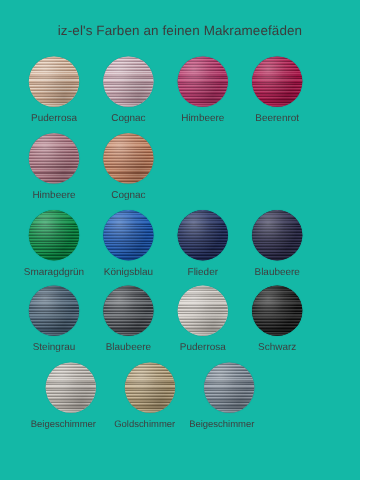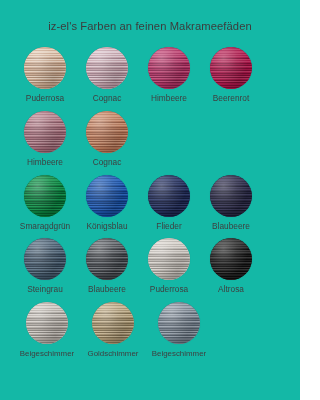--- a/index.html
+++ b/index.html
@@ -66,21 +66,21 @@
       radial-gradient(ellipse at 70% 82%, rgba(0,0,0,0.20) 0%, rgba(0,0,0,0.05) 45%, rgba(0,0,0,0) 72%);
   }
   .swatch-label {
     margin-top: 5px;
     font-size: 8.3px;
     color: #3f3f3f;
     text-align: center;
     line-height: 1.15;
     white-space: nowrap;
   }
-  .row-5 .swatch-cell { width: 66px; }
+  .row-5 .swatch-cell { width: 66px; align-items: flex-end; }
   .row-5 .swatch-label { font-size: 7.9px; }
 </style>
 </head>
 <body>
 
 <div class="sheet">
 
   <div class="chart-title">iz-el's Farben an feinen Makrameefäden</div>
 
   <div class="rows">
@@ -184,21 +184,21 @@
           <div class="threads" style="background: linear-gradient(rgb(222, 217, 211) 0%, rgb(222, 217, 211) 1.1%, rgb(189, 184, 178) 1.1%, rgb(189, 184, 178) 3.6%, rgb(151, 146, 140) 3.6%, rgb(151, 146, 140) 5.8%, rgb(222, 217, 211) 5.8%, rgb(222, 217, 211) 7.7%, rgb(189, 184, 178) 7.7%, rgb(189, 184, 178) 9.3%, rgb(151, 146, 140) 9.3%, rgb(151, 146, 140) 10.6%, rgb(222, 217, 211) 10.6%, rgb(222, 217, 211) 13.3%, rgb(189, 184, 178) 13.3%, rgb(189, 184, 178) 15.7%, rgb(151, 146, 140) 15.7%, rgb(151, 146, 140) 17.8%, rgb(222, 217, 211) 17.8%, rgb(222, 217, 211) 19.6%, rgb(189, 184, 178) 19.6%, rgb(189, 184, 178) 21.1%, rgb(151, 146, 140) 21.1%, rgb(151, 146, 140) 22.3%, rgb(222, 217, 211) 22.3%, rgb(222, 217, 211) 24.9%, rgb(189, 184, 178) 24.9%, rgb(189, 184, 178) 27.2%, rgb(151, 146, 140) 27.2%, rgb(151, 146, 140) 29.2%, rgb(222, 217, 211) 29.2%, rgb(222, 217, 211) 30.9%, rgb(189, 184, 178) 30.9%, rgb(189, 184, 178) 32.3%, rgb(151, 146, 140) 32.3%, rgb(151, 146, 140) 33.4%, rgb(222, 217, 211) 33.4%, rgb(222, 217, 211) 35.9%, rgb(189, 184, 178) 35.9%, rgb(189, 184, 178) 38.1%, rgb(151, 146, 140) 38.1%, rgb(151, 146, 140) 40%, rgb(222, 217, 211) 40%, rgb(222, 217, 211) 41.6%, rgb(189, 184, 178) 41.6%, rgb(189, 184, 178) 42.9%, rgb(151, 146, 140) 42.9%, rgb(151, 146, 140) 45.6%, rgb(222, 217, 211) 45.6%, rgb(222, 217, 211) 48%, rgb(189, 184, 178) 48%, rgb(189, 184, 178) 50.1%, rgb(151, 146, 140) 50.1%, rgb(151, 146, 140) 51.9%, rgb(222, 217, 211) 51.9%, rgb(222, 217, 211) 53.4%, rgb(189, 184, 178) 53.4%, rgb(189, 184, 178) 54.6%, rgb(151, 146, 140) 54.6%, rgb(151, 146, 140) 57.2%, rgb(222, 217, 211) 57.2%, rgb(222, 217, 211) 59.5%, rgb(189, 184, 178) 59.5%, rgb(189, 184, 178) 61.5%, rgb(151, 146, 140) 61.5%, rgb(151, 146, 140) 63.2%, rgb(222, 217, 211) 63.2%, rgb(222, 217, 211) 64.6%, rgb(189, 184, 178) 64.6%, rgb(189, 184, 178) 65.7%, rgb(151, 146, 140) 65.7%, rgb(151, 146, 140) 68.2%, rgb(222, 217, 211) 68.2%, rgb(222, 217, 211) 70.4%, rgb(189, 184, 178) 70.4%, rgb(189, 184, 178) 72.3%, rgb(151, 146, 140) 72.3%, rgb(151, 146, 140) 73.9%, rgb(222, 217, 211) 73.9%, rgb(222, 217, 211) 75.2%, rgb(189, 184, 178) 75.2%, rgb(189, 184, 178) 77.9%, rgb(151, 146, 140) 77.9%, rgb(151, 146, 140) 80.3%, rgb(222, 217, 211) 80.3%, rgb(222, 217, 211) 82.4%, rgb(189, 184, 178) 82.4%, rgb(189, 184, 178) 84.2%, rgb(151, 146, 140) 84.2%, rgb(151, 146, 140) 85.7%, rgb(222, 217, 211) 85.7%, rgb(222, 217, 211) 86.9%, rgb(189, 184, 178) 86.9%, rgb(189, 184, 178) 89.5%, rgb(151, 146, 140) 89.5%, rgb(151, 146, 140) 91.8%, rgb(222, 217, 211) 91.8%, rgb(222, 217, 211) 93.8%, rgb(189, 184, 178) 93.8%, rgb(189, 184, 178) 95.5%, rgb(151, 146, 140) 95.5%, rgb(151, 146, 140) 96.9%, rgb(222, 217, 211) 96.9%, rgb(222, 217, 211) 98%, rgb(189, 184, 178) 98%, rgb(189, 184, 178) 100%);"></div>
           <div class="sheen"></div>
         </div>
         <div class="swatch-label">Puderrosa</div>
       </div>
       <div class="swatch-cell">
         <div class="swatch-disc" style="background: rgb(35, 35, 35);">
           <div class="threads" style="background: linear-gradient(rgb(60, 60, 60) 0%, rgb(60, 60, 60) 1.1%, rgb(35, 35, 35) 1.1%, rgb(35, 35, 35) 3.6%, rgb(13, 13, 13) 3.6%, rgb(13, 13, 13) 5.8%, rgb(60, 60, 60) 5.8%, rgb(60, 60, 60) 7.7%, rgb(35, 35, 35) 7.7%, rgb(35, 35, 35) 9.3%, rgb(13, 13, 13) 9.3%, rgb(13, 13, 13) 10.6%, rgb(60, 60, 60) 10.6%, rgb(60, 60, 60) 13.3%, rgb(35, 35, 35) 13.3%, rgb(35, 35, 35) 15.7%, rgb(13, 13, 13) 15.7%, rgb(13, 13, 13) 17.8%, rgb(60, 60, 60) 17.8%, rgb(60, 60, 60) 19.6%, rgb(35, 35, 35) 19.6%, rgb(35, 35, 35) 21.1%, rgb(13, 13, 13) 21.1%, rgb(13, 13, 13) 22.3%, rgb(60, 60, 60) 22.3%, rgb(60, 60, 60) 24.9%, rgb(35, 35, 35) 24.9%, rgb(35, 35, 35) 27.2%, rgb(13, 13, 13) 27.2%, rgb(13, 13, 13) 29.2%, rgb(60, 60, 60) 29.2%, rgb(60, 60, 60) 30.9%, rgb(35, 35, 35) 30.9%, rgb(35, 35, 35) 32.3%, rgb(13, 13, 13) 32.3%, rgb(13, 13, 13) 33.4%, rgb(60, 60, 60) 33.4%, rgb(60, 60, 60) 35.9%, rgb(35, 35, 35) 35.9%, rgb(35, 35, 35) 38.1%, rgb(13, 13, 13) 38.1%, rgb(13, 13, 13) 40%, rgb(60, 60, 60) 40%, rgb(60, 60, 60) 41.6%, rgb(35, 35, 35) 41.6%, rgb(35, 35, 35) 42.9%, rgb(13, 13, 13) 42.9%, rgb(13, 13, 13) 45.6%, rgb(60, 60, 60) 45.6%, rgb(60, 60, 60) 48%, rgb(35, 35, 35) 48%, rgb(35, 35, 35) 50.1%, rgb(13, 13, 13) 50.1%, rgb(13, 13, 13) 51.9%, rgb(60, 60, 60) 51.9%, rgb(60, 60, 60) 53.4%, rgb(35, 35, 35) 53.4%, rgb(35, 35, 35) 54.6%, rgb(13, 13, 13) 54.6%, rgb(13, 13, 13) 57.2%, rgb(60, 60, 60) 57.2%, rgb(60, 60, 60) 59.5%, rgb(35, 35, 35) 59.5%, rgb(35, 35, 35) 61.5%, rgb(13, 13, 13) 61.5%, rgb(13, 13, 13) 63.2%, rgb(60, 60, 60) 63.2%, rgb(60, 60, 60) 64.6%, rgb(35, 35, 35) 64.6%, rgb(35, 35, 35) 65.7%, rgb(13, 13, 13) 65.7%, rgb(13, 13, 13) 68.2%, rgb(60, 60, 60) 68.2%, rgb(60, 60, 60) 70.4%, rgb(35, 35, 35) 70.4%, rgb(35, 35, 35) 72.3%, rgb(13, 13, 13) 72.3%, rgb(13, 13, 13) 73.9%, rgb(60, 60, 60) 73.9%, rgb(60, 60, 60) 75.2%, rgb(35, 35, 35) 75.2%, rgb(35, 35, 35) 77.9%, rgb(13, 13, 13) 77.9%, rgb(13, 13, 13) 80.3%, rgb(60, 60, 60) 80.3%, rgb(60, 60, 60) 82.4%, rgb(35, 35, 35) 82.4%, rgb(35, 35, 35) 84.2%, rgb(13, 13, 13) 84.2%, rgb(13, 13, 13) 85.7%, rgb(60, 60, 60) 85.7%, rgb(60, 60, 60) 86.9%, rgb(35, 35, 35) 86.9%, rgb(35, 35, 35) 89.5%, rgb(13, 13, 13) 89.5%, rgb(13, 13, 13) 91.8%, rgb(60, 60, 60) 91.8%, rgb(60, 60, 60) 93.8%, rgb(35, 35, 35) 93.8%, rgb(35, 35, 35) 95.5%, rgb(13, 13, 13) 95.5%, rgb(13, 13, 13) 96.9%, rgb(60, 60, 60) 96.9%, rgb(60, 60, 60) 98%, rgb(35, 35, 35) 98%, rgb(35, 35, 35) 100%);"></div>
           <div class="sheen"></div>
         </div>
-        <div class="swatch-label">Altrosa</div>
+        <div class="swatch-label">Schwarz</div>
       </div>
     </div>
 
     <div class="swatch-row row-5">
       <div class="swatch-cell">
         <div class="swatch-disc" style="background: rgb(179, 173, 166);">
           <div class="threads" style="background: linear-gradient(rgb(216, 211, 205) 0%, rgb(216, 211, 205) 1.1%, rgb(179, 173, 166) 1.1%, rgb(179, 173, 166) 3.6%, rgb(139, 134, 128) 3.6%, rgb(139, 134, 128) 5.8%, rgb(216, 211, 205) 5.8%, rgb(216, 211, 205) 7.7%, rgb(179, 173, 166) 7.7%, rgb(179, 173, 166) 9.3%, rgb(139, 134, 128) 9.3%, rgb(139, 134, 128) 10.6%, rgb(216, 211, 205) 10.6%, rgb(216, 211, 205) 13.3%, rgb(179, 173, 166) 13.3%, rgb(179, 173, 166) 15.7%, rgb(139, 134, 128) 15.7%, rgb(139, 134, 128) 17.8%, rgb(216, 211, 205) 17.8%, rgb(216, 211, 205) 19.6%, rgb(179, 173, 166) 19.6%, rgb(179, 173, 166) 21.1%, rgb(139, 134, 128) 21.1%, rgb(139, 134, 128) 22.3%, rgb(216, 211, 205) 22.3%, rgb(216, 211, 205) 24.9%, rgb(179, 173, 166) 24.9%, rgb(179, 173, 166) 27.2%, rgb(139, 134, 128) 27.2%, rgb(139, 134, 128) 29.2%, rgb(216, 211, 205) 29.2%, rgb(216, 211, 205) 30.9%, rgb(179, 173, 166) 30.9%, rgb(179, 173, 166) 32.3%, rgb(139, 134, 128) 32.3%, rgb(139, 134, 128) 33.4%, rgb(216, 211, 205) 33.4%, rgb(216, 211, 205) 35.9%, rgb(179, 173, 166) 35.9%, rgb(179, 173, 166) 38.1%, rgb(139, 134, 128) 38.1%, rgb(139, 134, 128) 40%, rgb(216, 211, 205) 40%, rgb(216, 211, 205) 41.6%, rgb(179, 173, 166) 41.6%, rgb(179, 173, 166) 42.9%, rgb(139, 134, 128) 42.9%, rgb(139, 134, 128) 45.6%, rgb(216, 211, 205) 45.6%, rgb(216, 211, 205) 48%, rgb(179, 173, 166) 48%, rgb(179, 173, 166) 50.1%, rgb(139, 134, 128) 50.1%, rgb(139, 134, 128) 51.9%, rgb(216, 211, 205) 51.9%, rgb(216, 211, 205) 53.4%, rgb(179, 173, 166) 53.4%, rgb(179, 173, 166) 54.6%, rgb(139, 134, 128) 54.6%, rgb(139, 134, 128) 57.2%, rgb(216, 211, 205) 57.2%, rgb(216, 211, 205) 59.5%, rgb(179, 173, 166) 59.5%, rgb(179, 173, 166) 61.5%, rgb(139, 134, 128) 61.5%, rgb(139, 134, 128) 63.2%, rgb(216, 211, 205) 63.2%, rgb(216, 211, 205) 64.6%, rgb(179, 173, 166) 64.6%, rgb(179, 173, 166) 65.7%, rgb(139, 134, 128) 65.7%, rgb(139, 134, 128) 68.2%, rgb(216, 211, 205) 68.2%, rgb(216, 211, 205) 70.4%, rgb(179, 173, 166) 70.4%, rgb(179, 173, 166) 72.3%, rgb(139, 134, 128) 72.3%, rgb(139, 134, 128) 73.9%, rgb(216, 211, 205) 73.9%, rgb(216, 211, 205) 75.2%, rgb(179, 173, 166) 75.2%, rgb(179, 173, 166) 77.9%, rgb(139, 134, 128) 77.9%, rgb(139, 134, 128) 80.3%, rgb(216, 211, 205) 80.3%, rgb(216, 211, 205) 82.4%, rgb(179, 173, 166) 82.4%, rgb(179, 173, 166) 84.2%, rgb(139, 134, 128) 84.2%, rgb(139, 134, 128) 85.7%, rgb(216, 211, 205) 85.7%, rgb(216, 211, 205) 86.9%, rgb(179, 173, 166) 86.9%, rgb(179, 173, 166) 89.5%, rgb(139, 134, 128) 89.5%, rgb(139, 134, 128) 91.8%, rgb(216, 211, 205) 91.8%, rgb(216, 211, 205) 93.8%, rgb(179, 173, 166) 93.8%, rgb(179, 173, 166) 95.5%, rgb(139, 134, 128) 95.5%, rgb(139, 134, 128) 96.9%, rgb(216, 211, 205) 96.9%, rgb(216, 211, 205) 98%, rgb(179, 173, 166) 98%, rgb(179, 173, 166) 100%);"></div>
           <div class="sheen"></div>
         </div>
         <div class="swatch-label">Beigeschimmer</div>

